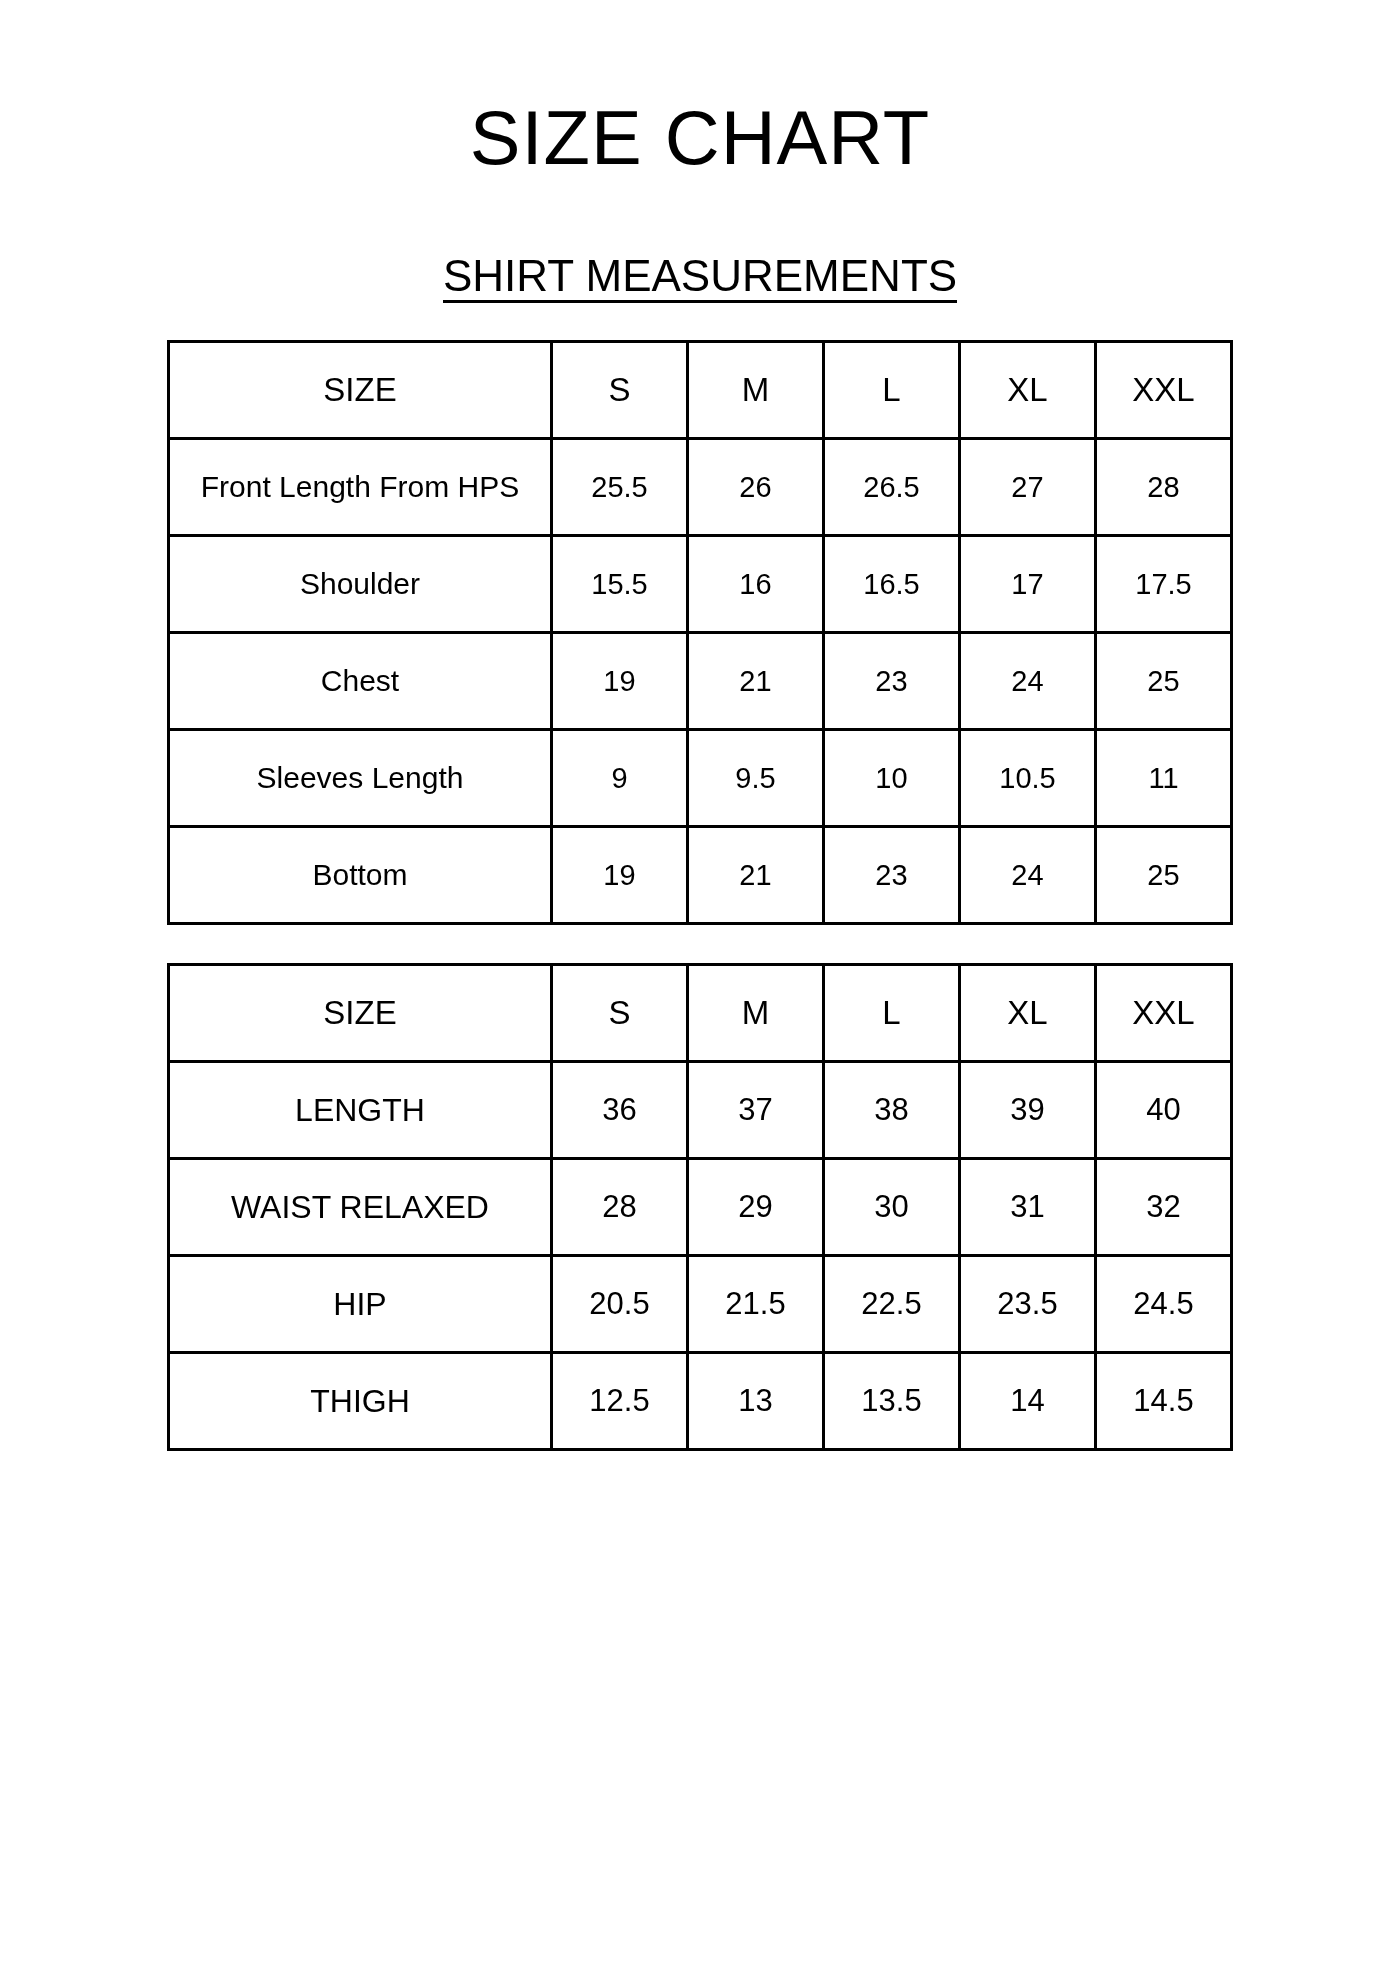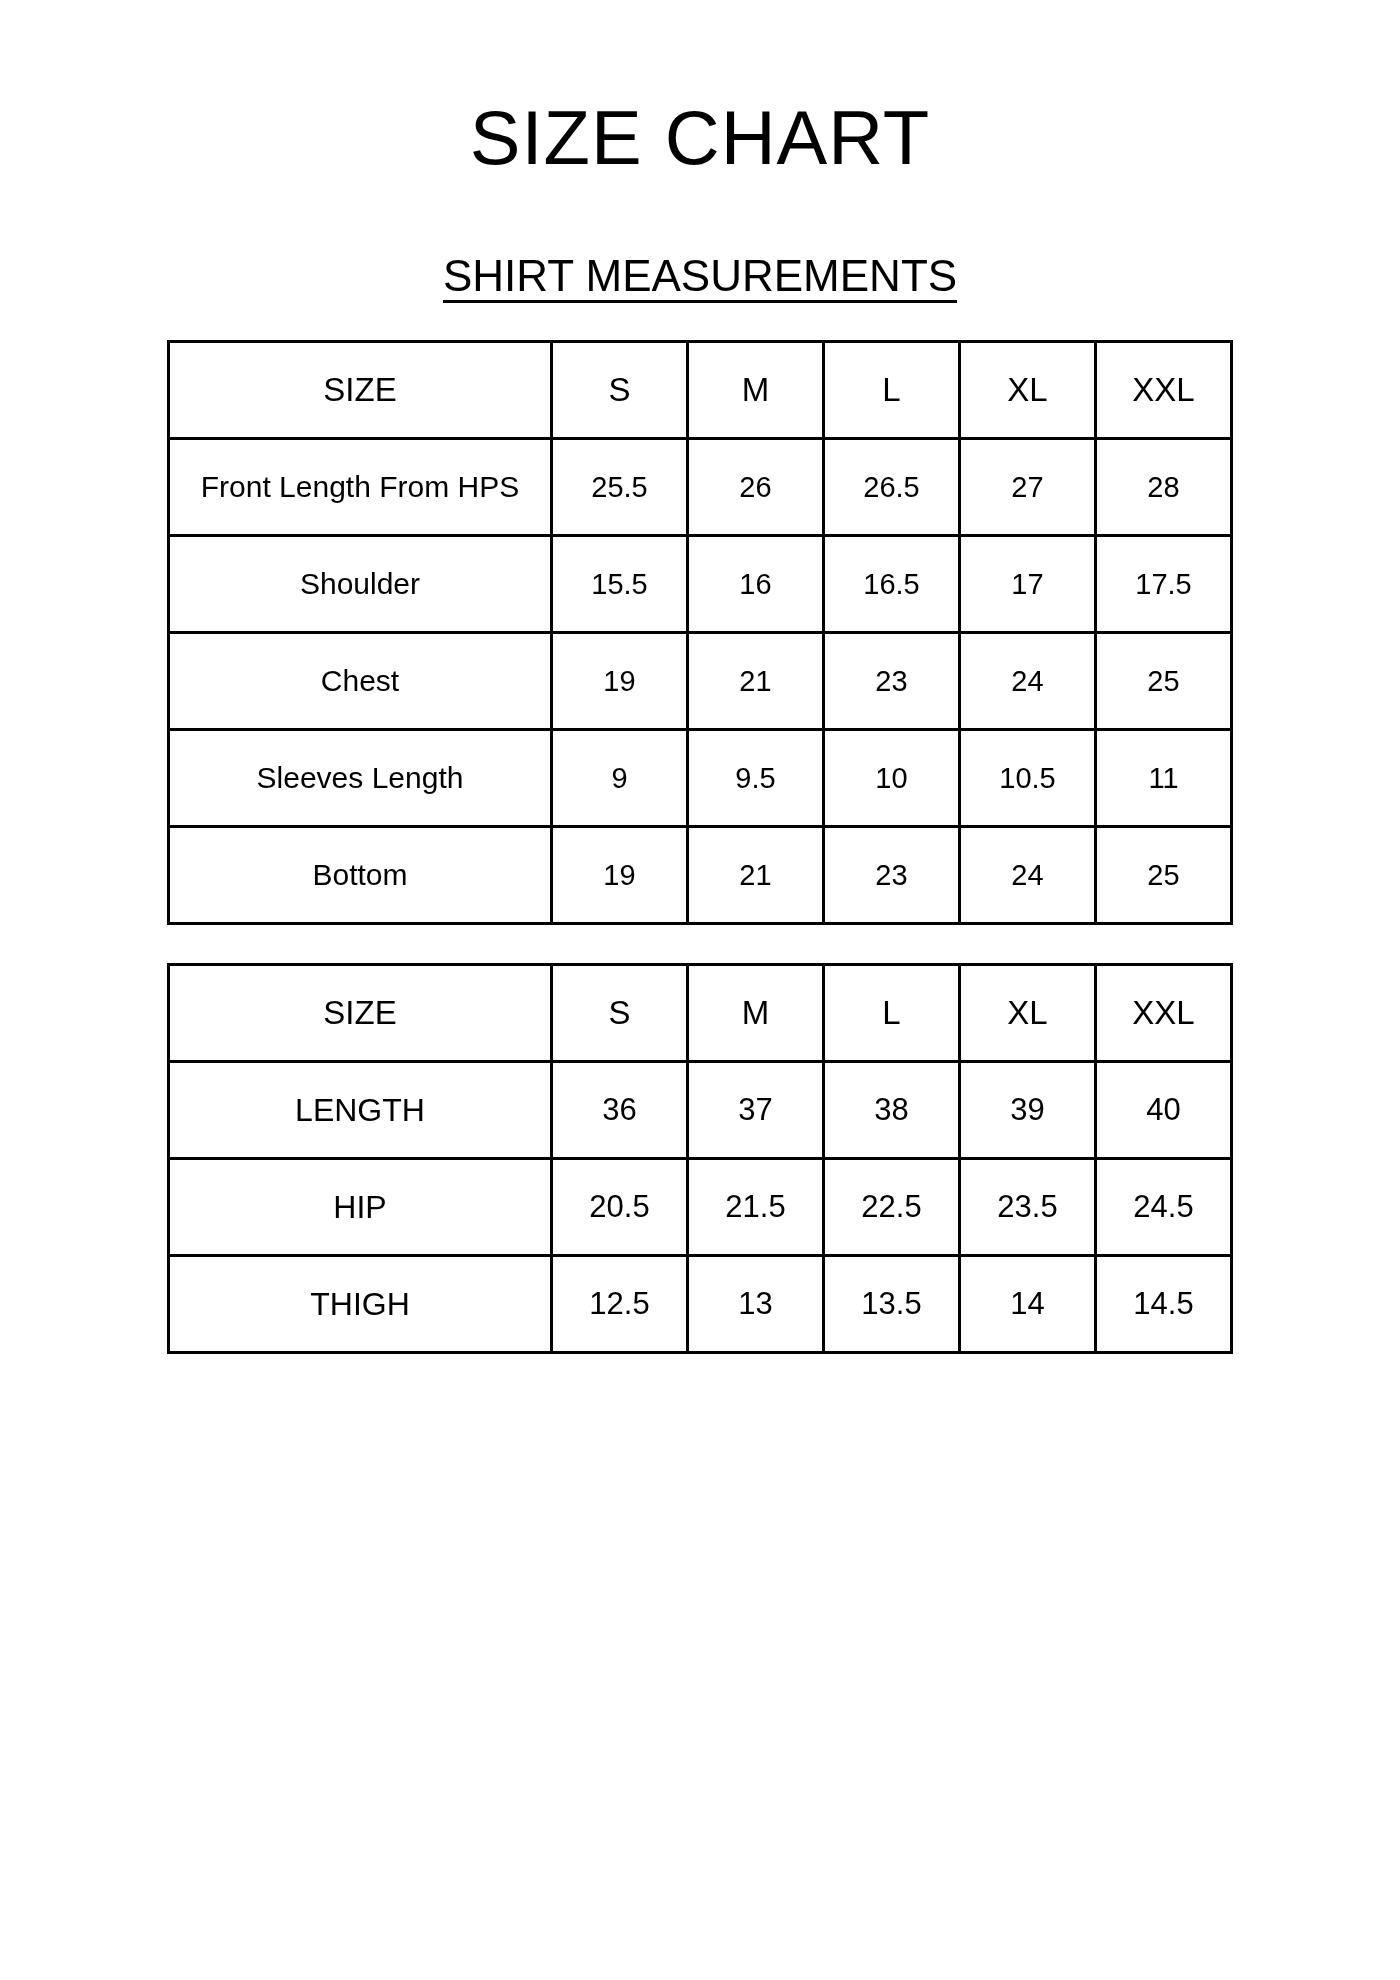--- a/index.html
+++ b/index.html
@@ -172,20 +172,28 @@
         </tr>
         <tr>
           <td class="label-cell">LENGTH</td>
           <td class="val-cell">36</td>
           <td class="val-cell">37</td>
           <td class="val-cell">38</td>
           <td class="val-cell">39</td>
           <td class="val-cell">40</td>
         </tr>
         <tr>
+          <td class="label-cell">WAIST RELAXED</td>
+          <td class="val-cell">28</td>
+          <td class="val-cell">29</td>
+          <td class="val-cell">30</td>
+          <td class="val-cell">31</td>
+          <td class="val-cell">32</td>
+        </tr>
+        <tr>
           <td class="label-cell">HIP</td>
           <td class="val-cell">20.5</td>
           <td class="val-cell">21.5</td>
           <td class="val-cell">22.5</td>
           <td class="val-cell">23.5</td>
           <td class="val-cell">24.5</td>
         </tr>
         <tr>
           <td class="label-cell">THIGH</td>
           <td class="val-cell">12.5</td>

